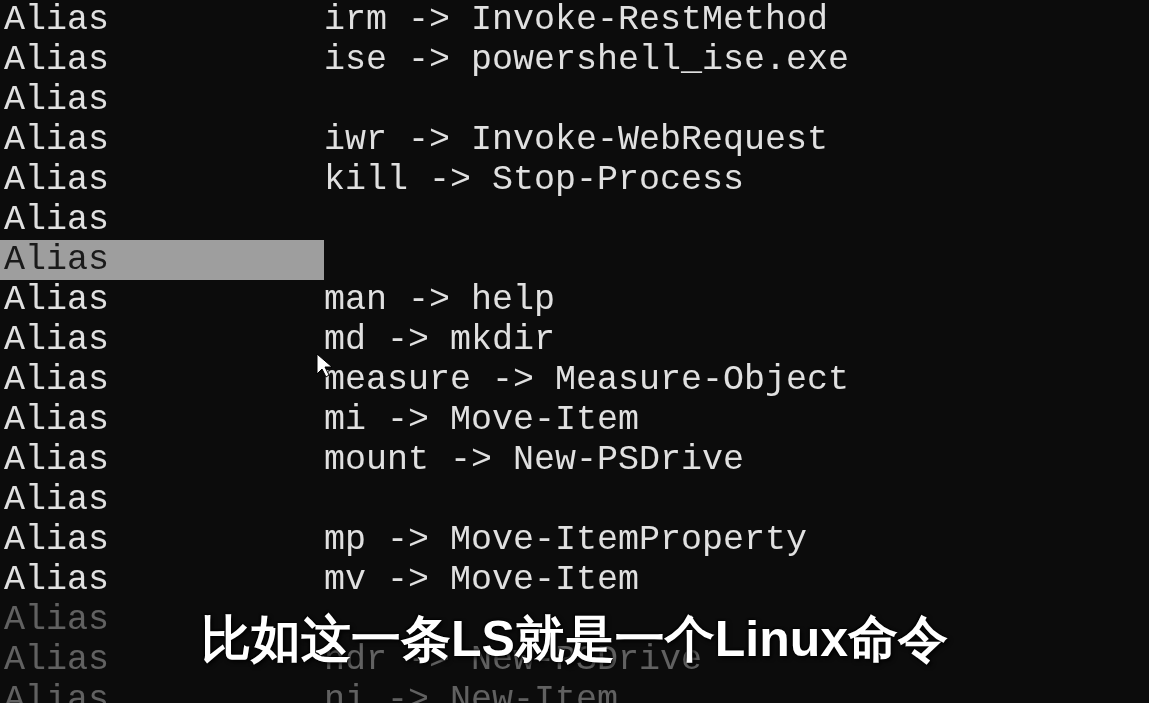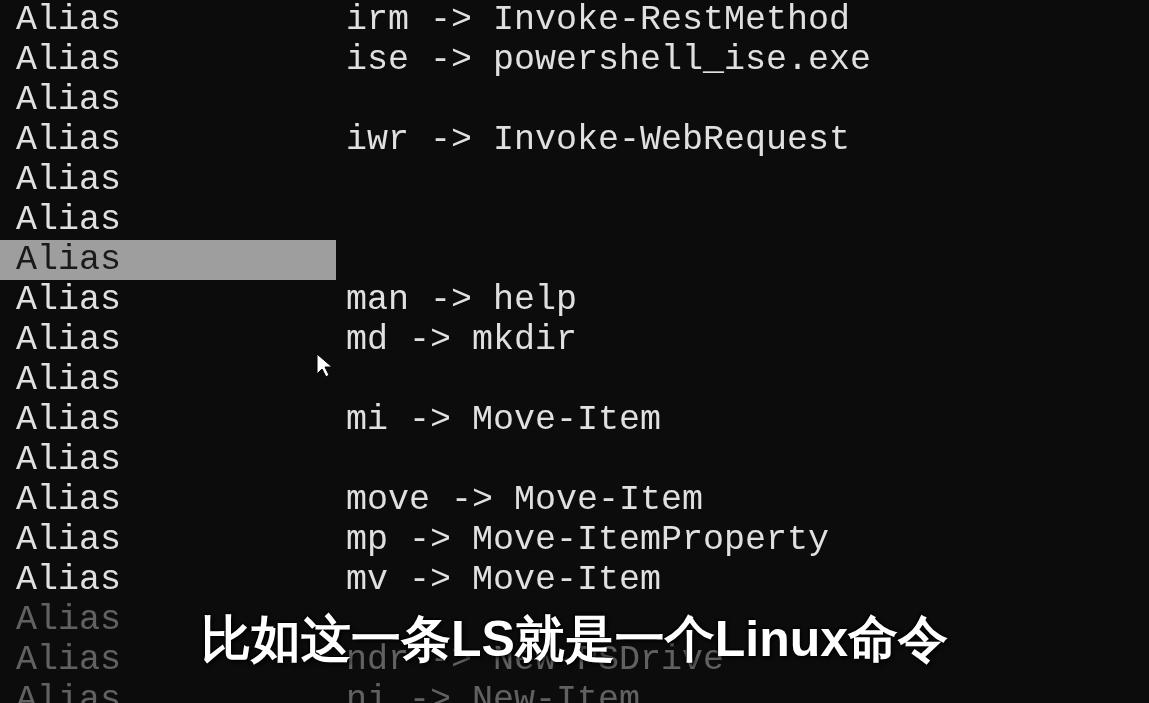--- a/index.html
+++ b/index.html
@@ -18,22 +18,21 @@
     .terminal {
       padding: 0;
       color: #e0e0e0;
       font-size: 35px;
       line-height: 40px;
       font-weight: 500;
     }
     .row {
       display: flex;
       white-space: pre;
-      padding-left: 16px;
-      gap: 10px;
+      padding-left: 4px;
     }
     .row.highlighted {
       background: #9e9e9e;
       color: #1a1a1a;
       padding-right: 0;
       width: fit-content;
     }
     .row.highlighted .col-type {
       color: #1a1a1a;
     }
@@ -74,29 +73,29 @@
     }
   </style>
 </head>
 <body>
 
 <div class="terminal" id="terminal-container">
 <div class="row"><span class="col-type">Alias</span><span class="col-mapping">irm -&gt; Invoke-RestMethod</span></div>
     <div class="row"><span class="col-type">Alias</span><span class="col-mapping">ise -&gt; powershell_ise.exe</span></div>
     <div class="row"><span class="col-type">Alias</span></div>
     <div class="row"><span class="col-type">Alias</span><span class="col-mapping">iwr -&gt; Invoke-WebRequest</span></div>
-    <div class="row"><span class="col-type">Alias</span></div>
+    <div class="row"><span class="col-type">Alias</span><span class="col-mapping">kill -&gt; Stop-Process</span></div>
     <div class="row"><span class="col-type">Alias</span></div>
     <div class="row highlighted"><span class="col-type">Alias</span></div>
     <div class="row"><span class="col-type">Alias</span><span class="col-mapping">man -&gt; help</span></div>
     <div class="row"><span class="col-type">Alias</span><span class="col-mapping">md -&gt; mkdir</span></div>
+    <div class="row"><span class="col-type">Alias</span><span class="col-mapping">measure -&gt; Measure-Object</span></div>
+    <div class="row"><span class="col-type">Alias</span><span class="col-mapping">mi -&gt; Move-Item</span></div>
+    <div class="row"><span class="col-type">Alias</span><span class="col-mapping">mount -&gt; New-PSDrive</span></div>
     <div class="row"><span class="col-type">Alias</span></div>
-    <div class="row"><span class="col-type">Alias</span><span class="col-mapping">mi -&gt; Move-Item</span></div>
-    <div class="row"><span class="col-type">Alias</span></div>
-    <div class="row"><span class="col-type">Alias</span><span class="col-mapping">move -&gt; Move-Item</span></div>
     <div class="row"><span class="col-type">Alias</span><span class="col-mapping">mp -&gt; Move-ItemProperty</span></div>
     <div class="row"><span class="col-type">Alias</span><span class="col-mapping">mv -&gt; Move-Item</span></div>
     <div class="row faded"><span class="col-type">Alias</span></div>
     <div class="row faded"><span class="col-type">Alias</span><span class="col-mapping">ndr -&gt; New-PSDrive</span></div>
     <div class="row faded"><span class="col-type">Alias</span><span class="col-mapping">ni -&gt; New-Item</span></div>
   </div>
 
 <div class="cursor">
   <svg width="20" height="28" viewBox="0 0 20 28" fill="white" stroke="black" stroke-width="1">
     <path d="M 2 2 L 2 22 L 7 17 L 11 25 L 14 23 L 10 15 L 17 15 Z"></path>

